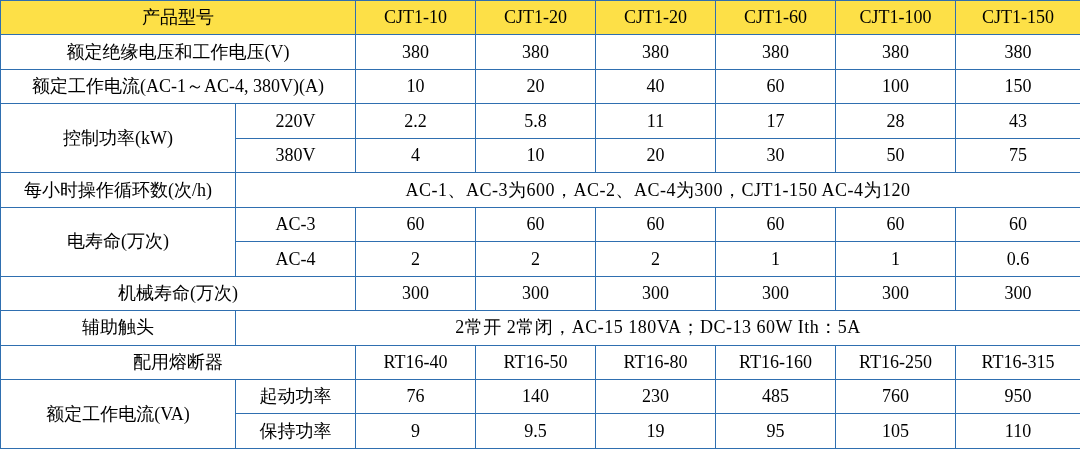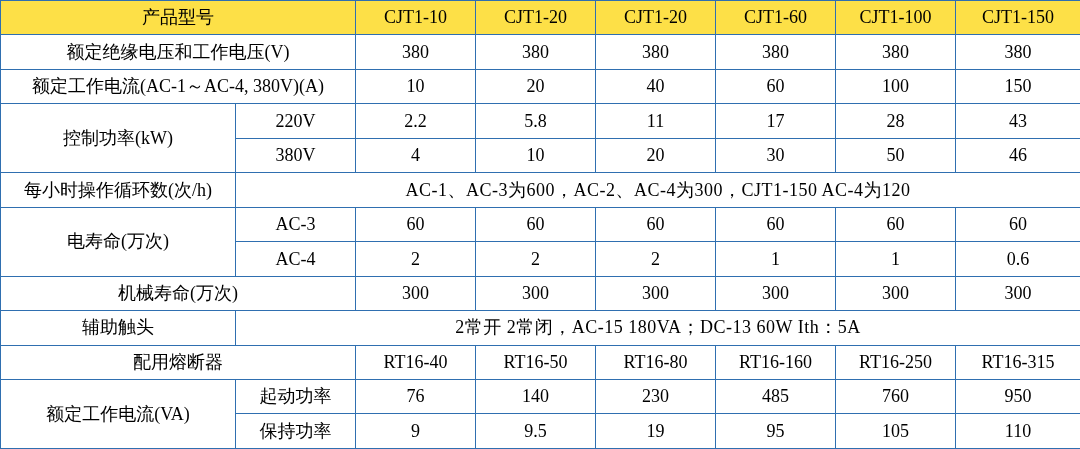--- a/index.html
+++ b/index.html
@@ -119,21 +119,21 @@
         <td>43</td>
       </tr>
 
       <tr>
         <td class="sublabel">380V</td>
         <td>4</td>
         <td>10</td>
         <td>20</td>
         <td>30</td>
         <td>50</td>
-        <td>46</td>
+        <td>75</td>
       </tr>
 
       <tr>
         <td class="rowlabel-small">每小时操作循环数(次/h)</td>
         <td class="wide-note" colspan="7">AC-1、AC-3为600，AC-2、AC-4为300，CJT1-150  AC-4为120</td>
       </tr>
 
       <tr>
         <td class="rowlabel" rowspan="2">电寿命(万次)</td>
         <td class="sublabel">AC-3</td>

